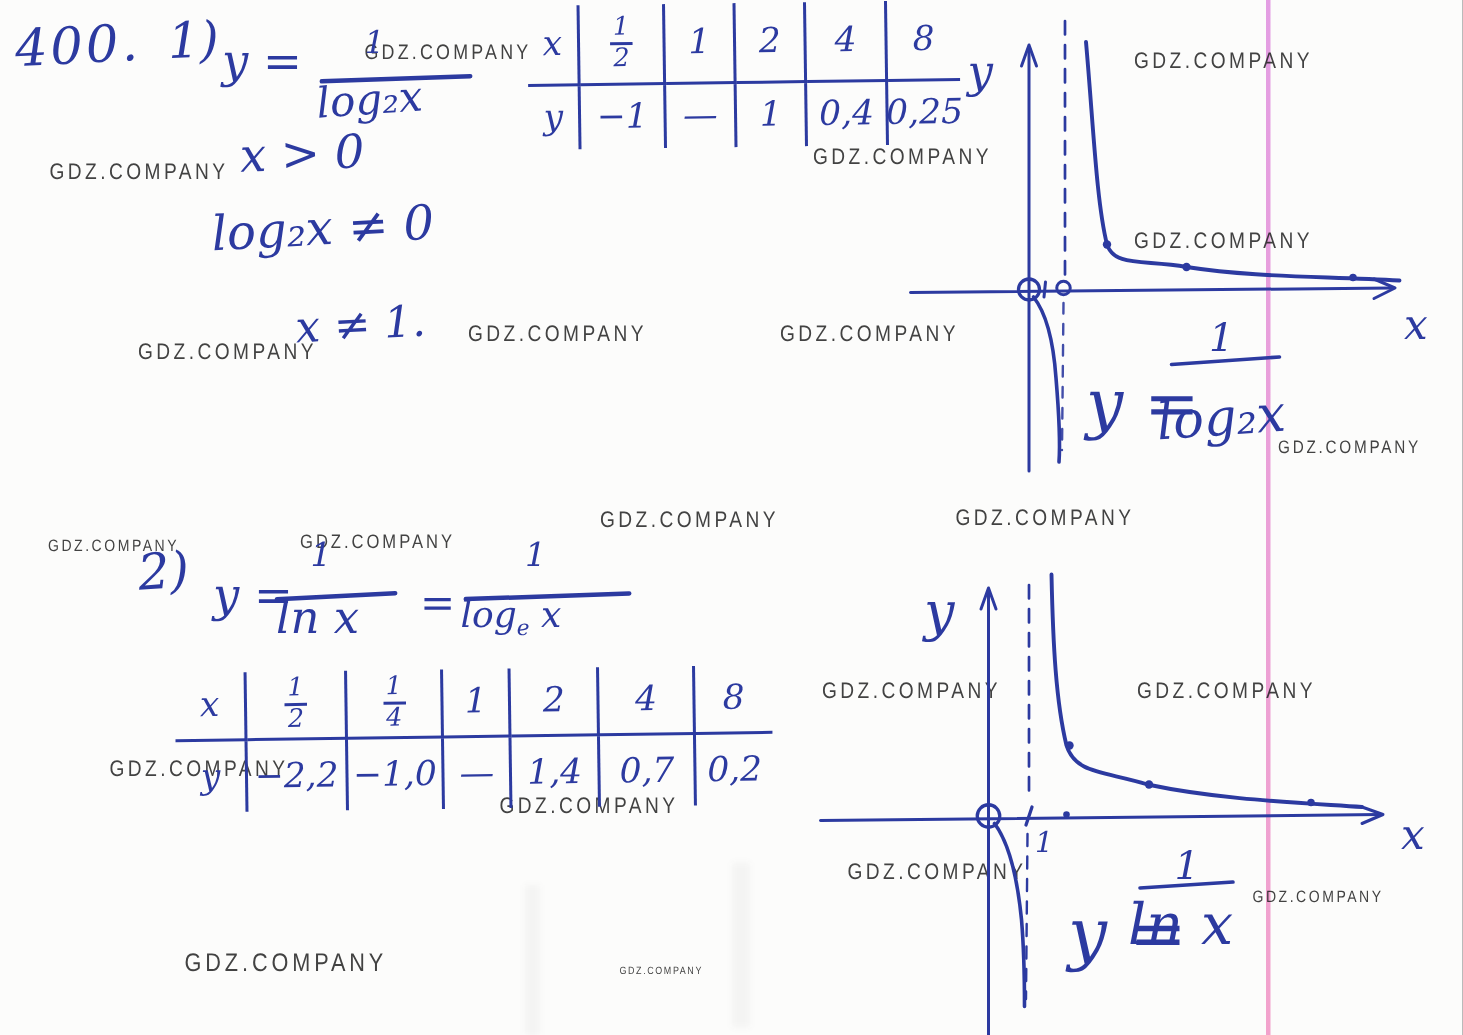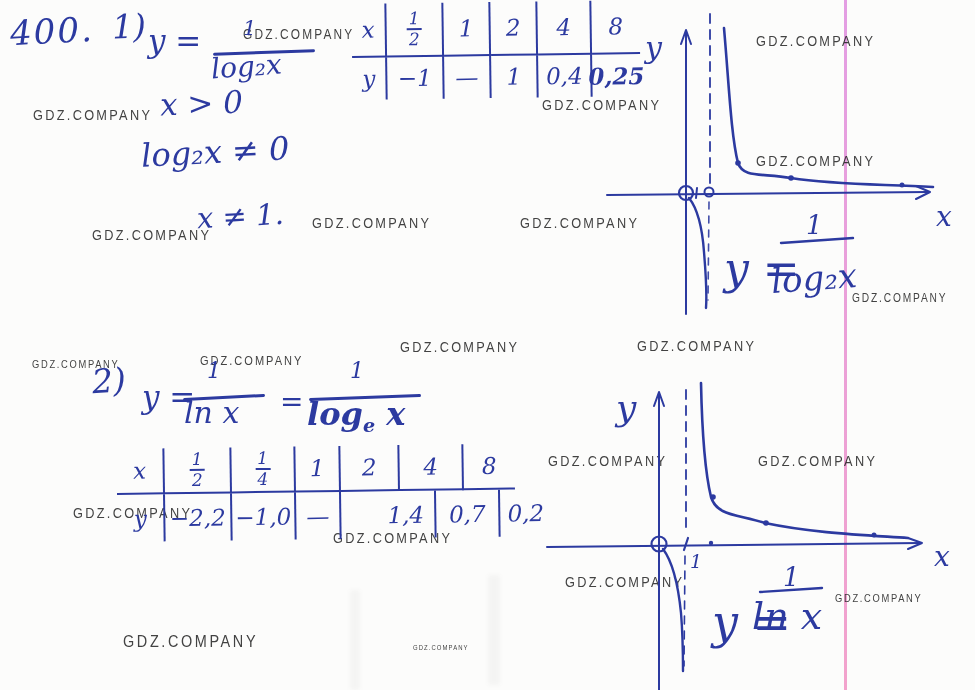--- a/index.html
+++ b/index.html
@@ -92,21 +92,21 @@
         <div class="cell" style="width: 45px;">2</div>
         <div class="cell" style="width: 52px;">4</div>
         <div class="cell" style="width: 48px;">8</div>
       </div>
       <div class="trow" style="height: 42px;">
         <div class="cell" style="width: 33px;">y</div>
         <div class="cell" style="width: 55px;">−1</div>
         <div class="cell" style="width: 45px;">—</div>
         <div class="cell" style="width: 45px;">1</div>
         <div class="cell" style="width: 52px;">0,4</div>
-        <div class="cell" style="width: 48px; font-weight: bold;">0,25</div>
+        <div class="cell" style="width: 48px;">0,25</div>
       </div>
     </div>
 
   <svg style="left:595px;top:0;" width="380" height="330" viewBox="595 0 380 330">
     <path class="stroke" d="M607 195 L928 192" stroke-width="2"></path>
     <polyline class="stroke" points="916 186, 930 192, 916 199" stroke-width="2"></polyline>
     <path class="stroke" d="M686 314 L686 32" stroke-width="2"></path>
     <polyline class="stroke" points="681 44, 686 30, 691 44" stroke-width="2"></polyline>
     <text class="gtext" x="645" y="58" font-size="30">y</text>
     <text class="gtext" x="936" y="226" font-size="28">x</text>
@@ -127,21 +127,21 @@
   </svg>
 
   <span class="ink" style="left:92px;top:364px;font-size:33px;transform:rotate(-4deg);">2)</span>
   <span class="ink" style="left:142px;top:382px;font-size:31px;">y =</span>
   <span class="ink" style="left:207px;top:360px;font-size:22px;">1</span>
   <div class="bar" style="left:183px;top:396px;width:82px;transform:rotate(-3deg);"></div>
   <span class="ink" style="left:184px;top:398px;font-size:30px;">ln x</span>
   <span class="ink" style="left:280px;top:388px;font-size:28px;">=</span>
   <span class="ink" style="left:350px;top:360px;font-size:22px;">1</span>
   <div class="bar" style="left:309px;top:396px;width:112px;transform:rotate(-2deg);"></div>
-  <span class="ink" style="left:307px;top:398px;font-size:32px;font-weight:bold;"><span>log</span><sub class="hsub">e</sub> <span>x</span></span>
+  <span class="ink" style="left:307px;top:398px;font-size:24px;"><span>log</span><sub class="hsub">e</sub> <span>x</span></span>
 
   <div class="htable" id="table2" style="left:117px;top:446px;transform:rotate(-0.8deg);">
       <div class="trow top" style="height: 46px;">
         <div class="cell" style="width: 46px;">x</div>
         <div class="cell" style="width: 65px;">
           <span class="frac">
             <span>1</span>
             <span class="fbar"></span>
             <span>2</span>
           </span>
@@ -156,21 +156,21 @@
         <div class="cell" style="width: 43px;">1</div>
         <div class="cell" style="width: 57px;">2</div>
         <div class="cell" style="width: 62px;">4</div>
         <div class="cell" style="width: 51px;">8</div>
       </div>
       <div class="trow" style="height: 47px;">
         <div class="cell" style="width: 46px;">y</div>
         <div class="cell" style="width: 65px;">−2,2</div>
         <div class="cell" style="width: 62px;">−1,0</div>
         <div class="cell" style="width: 43px;">—</div>
-        <div class="cell" style="width: 57px; margin-left: 36px;">1,4</div>
+        <div class="cell" style="width: 57px;">1,4</div>
         <div class="cell" style="width: 62px;">0,7</div>
         <div class="cell" style="width: 51px;">0,2</div>
       </div>
     </div>
 
   <svg style="left:540px;top:358px;" width="435" height="332" viewBox="540 358 435 332">
     <path class="stroke" d="M547 547 L920 543" stroke-width="2"></path>
     <polyline class="stroke" points="908 538, 922 543, 908 549" stroke-width="2"></polyline>
     <path class="stroke" d="M659 690 L659 394" stroke-width="2"></path>
     <polyline class="stroke" points="654 406, 659 392, 664 406" stroke-width="2"></polyline>

